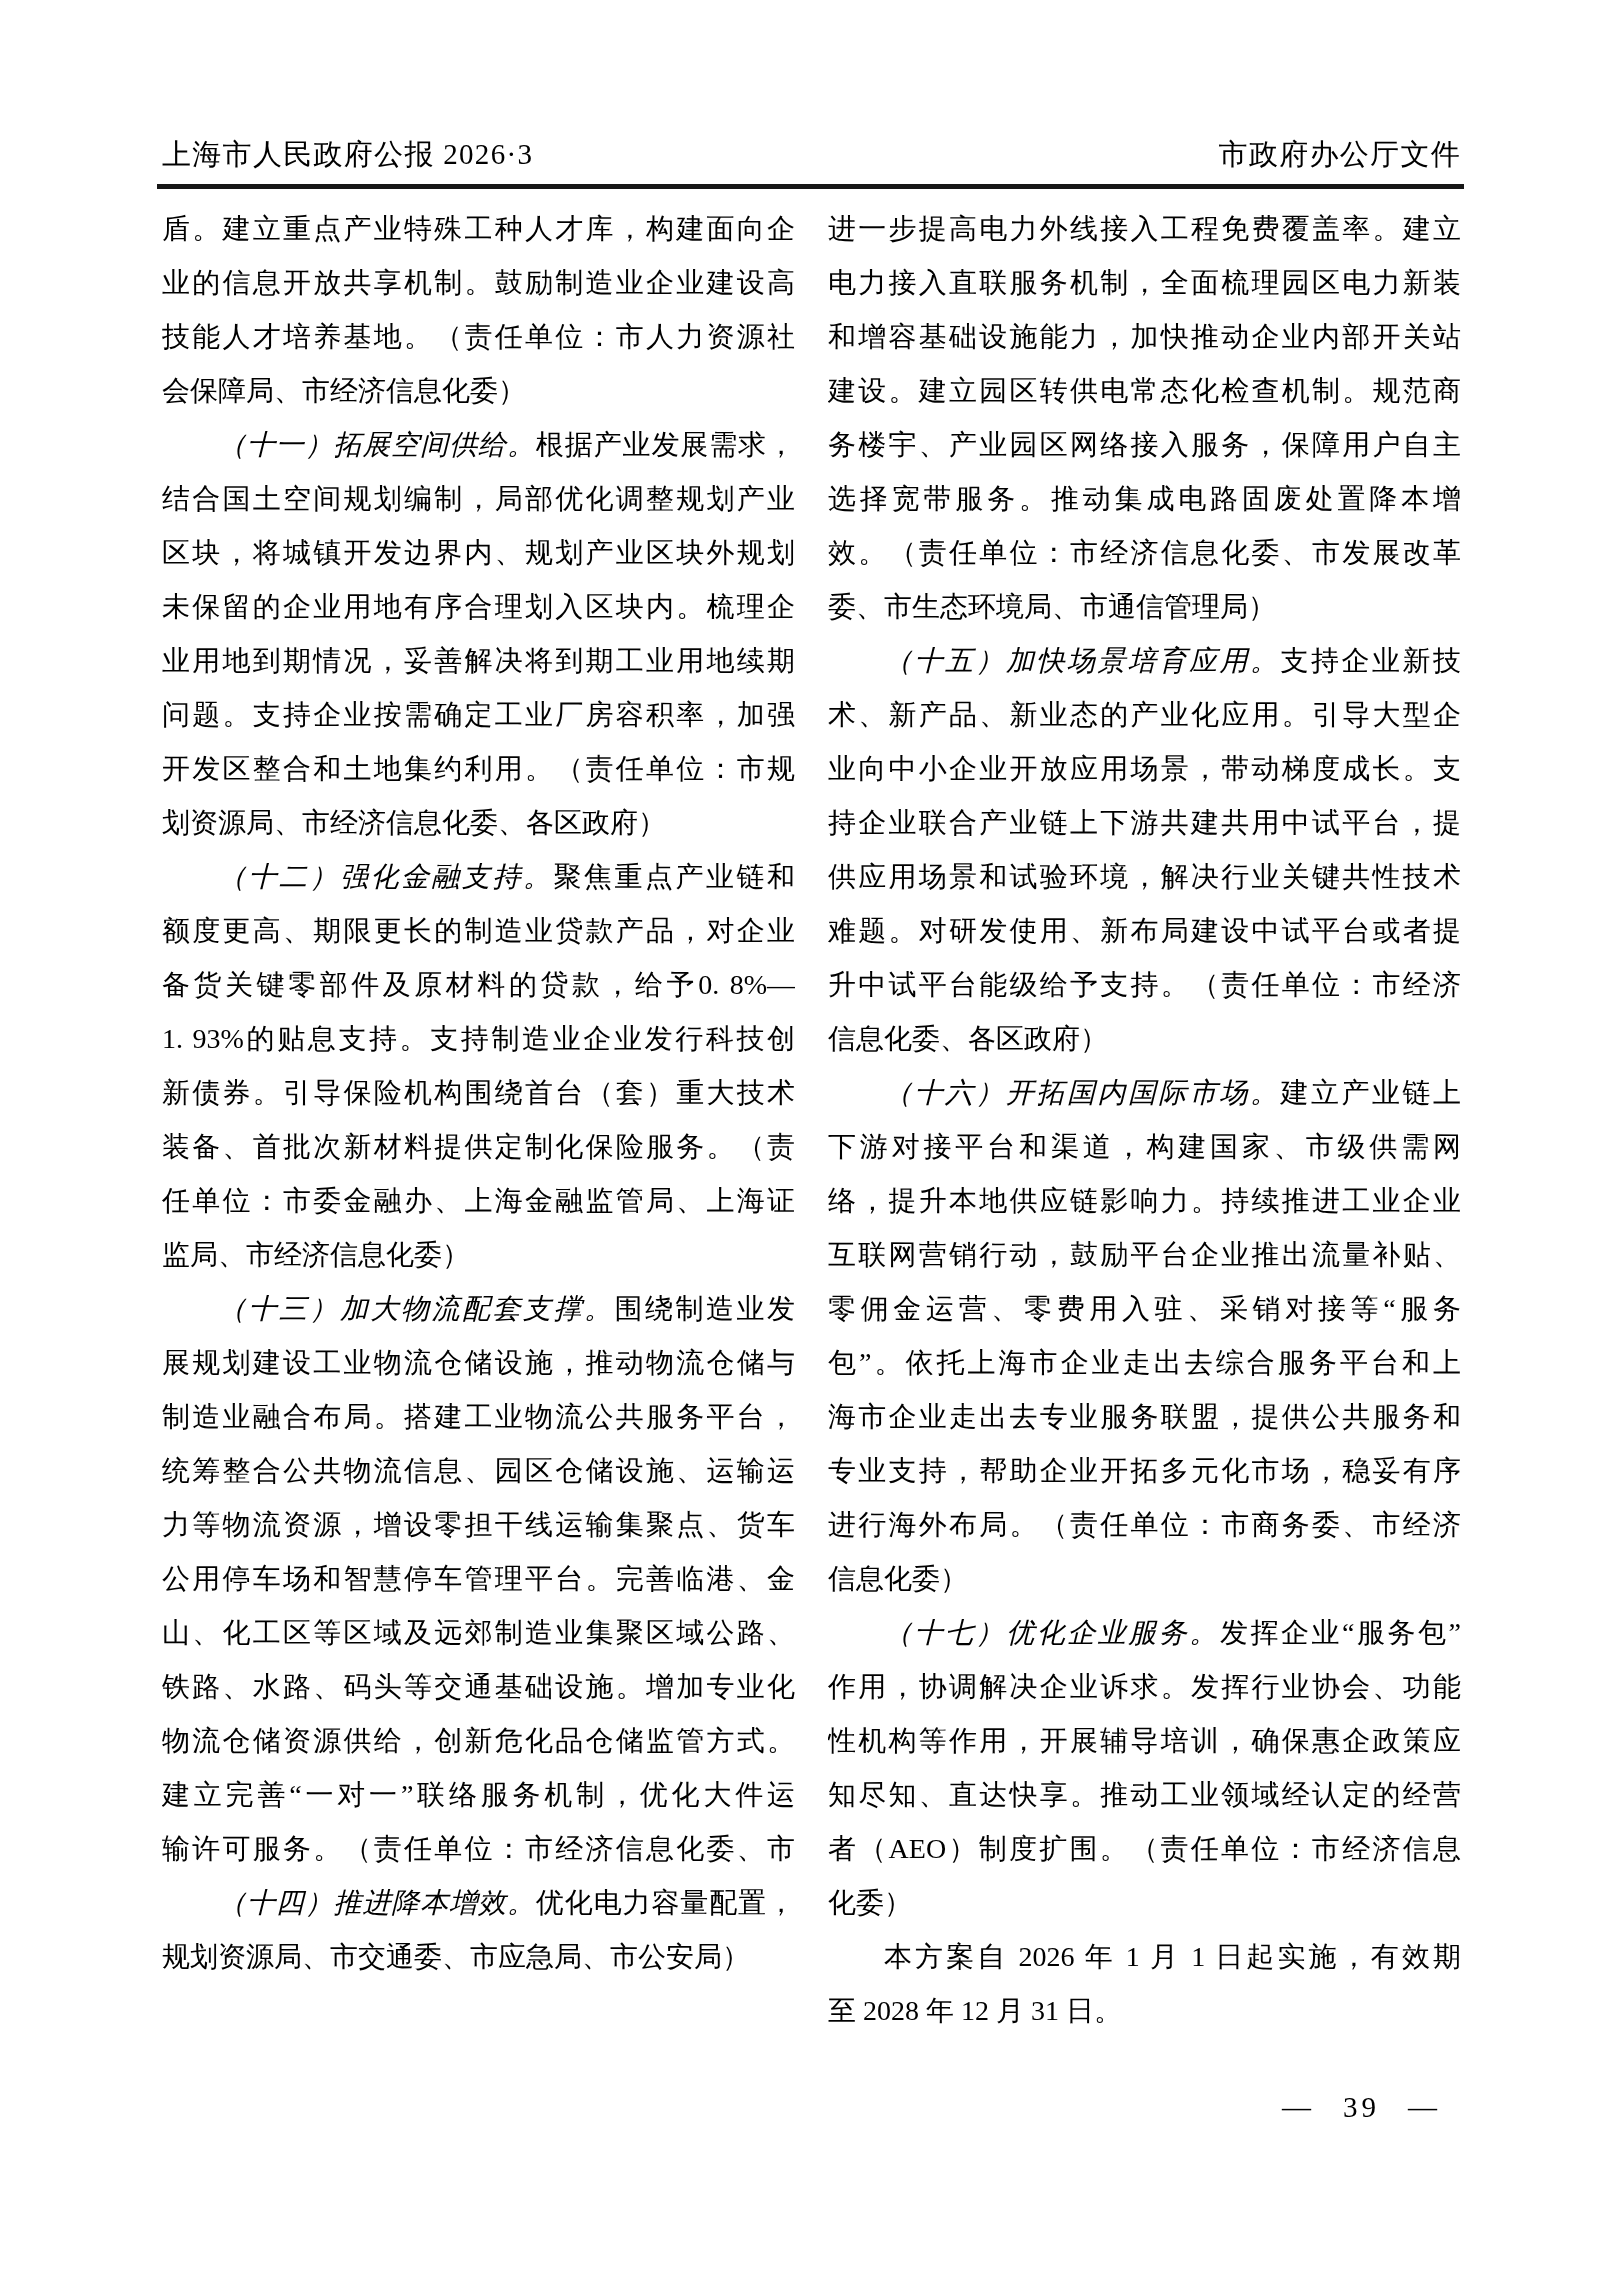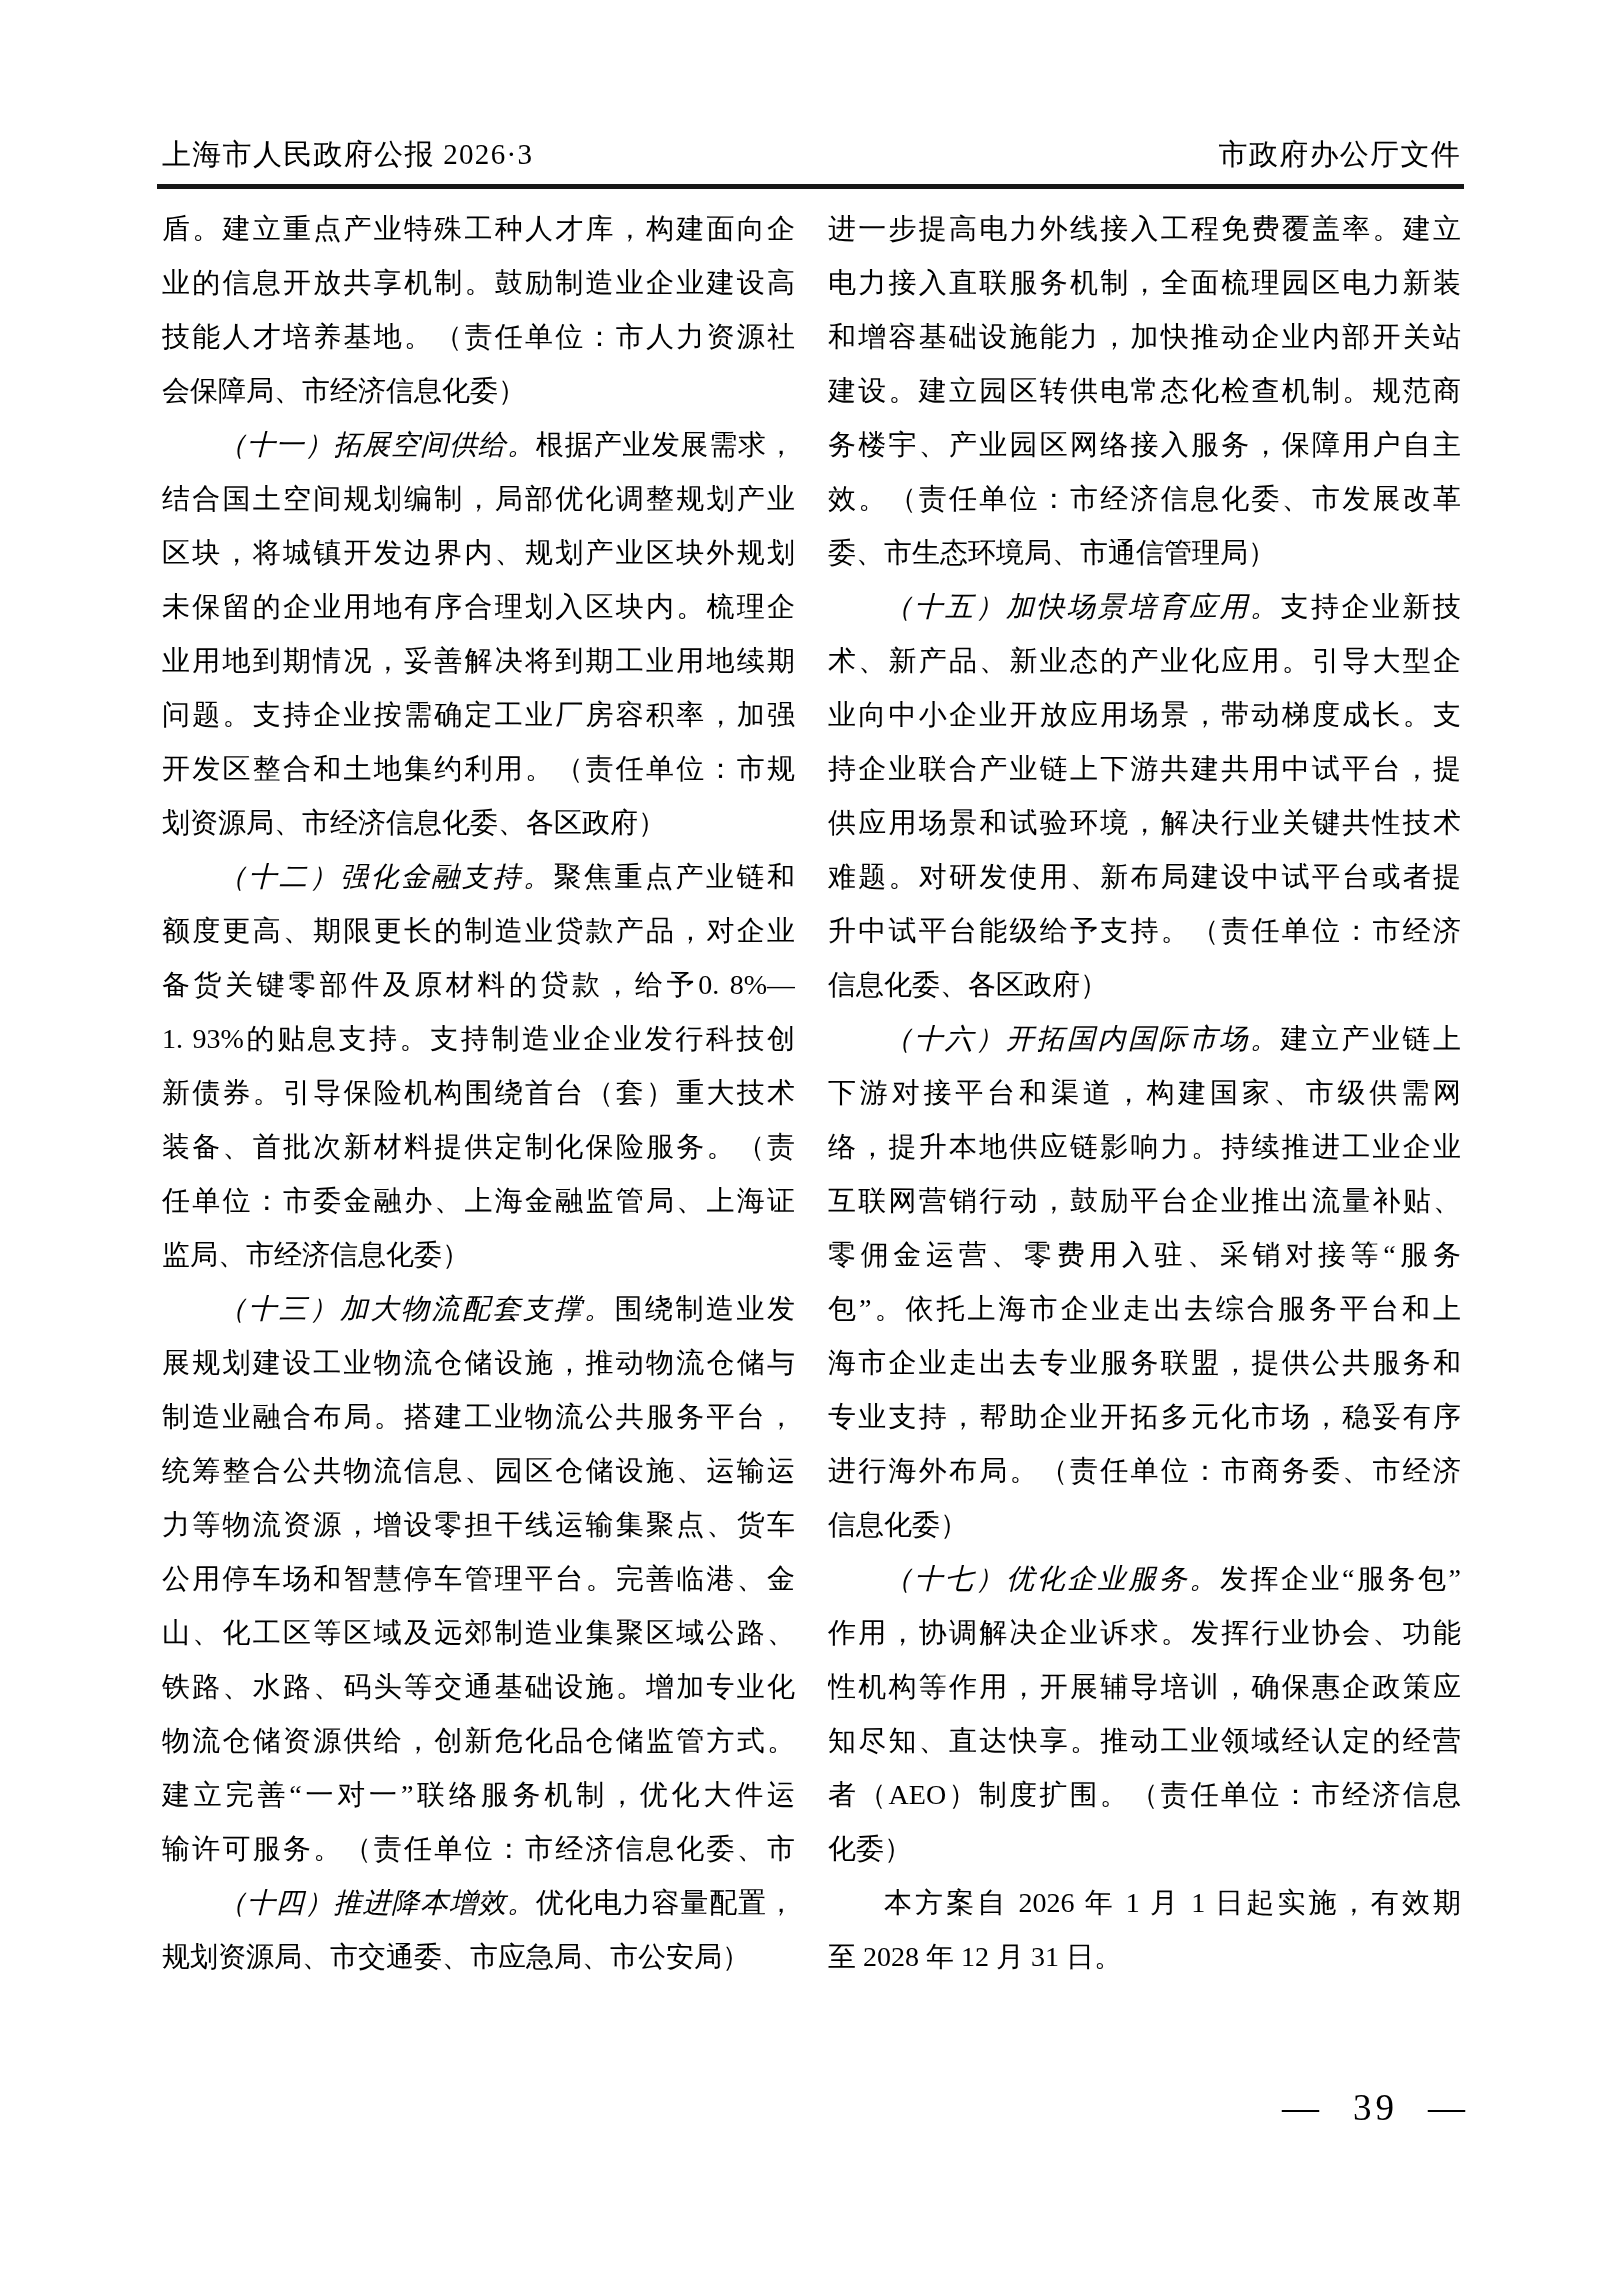--- a/index.html
+++ b/index.html
@@ -65,21 +65,21 @@
   .line.indent {
     padding-left: 56px;
   }
   .kai {
     font-style: italic;
   }
   .page-folio {
     position: absolute;
     left: 1282px;
     top: 2088px;
-    font-size: 37px;
+    font-size: 29px;
     line-height: 39px;
     letter-spacing: 3.9px;
     word-spacing: 17px;
     white-space: nowrap;
   }
 </style>
 </head>
 <body>
 
 <div class="sheet">
@@ -128,20 +128,21 @@
         <div class="line indent"><span class="kai">（十四）推进降本增效。</span><span>优化电力容量配置，</span></div>
         <div class="line no-just"><span>规划资源局、市交通委、市应急局、市公安局）</span></div>
       </div>
     <div class="col">
 
     <div class="line"><span>进一步提高电力外线接入工程免费覆盖率。建立</span></div>
         <div class="line"><span>电力接入直联服务机制，全面梳理园区电力新装</span></div>
         <div class="line"><span>和增容基础设施能力，加快推动企业内部开关站</span></div>
         <div class="line"><span>建设。建立园区转供电常态化检查机制。规范商</span></div>
         <div class="line"><span>务楼宇、产业园区网络接入服务，保障用户自主</span></div>
+        <div class="line"><span>选择宽带服务。推动集成电路固废处置降本增</span></div>
         <div class="line"><span>效。（责任单位：市经济信息化委、市发展改革</span></div>
         <div class="line no-just"><span>委、市生态环境局、市通信管理局）</span></div>
         <div class="line indent"><span class="kai">（十五）加快场景培育应用。</span><span>支持企业新技</span></div>
         <div class="line"><span>术、新产品、新业态的产业化应用。引导大型企</span></div>
         <div class="line"><span>业向中小企业开放应用场景，带动梯度成长。支</span></div>
         <div class="line"><span>持企业联合产业链上下游共建共用中试平台，提</span></div>
         <div class="line"><span>供应用场景和试验环境，解决行业关键共性技术</span></div>
         <div class="line"><span>难题。对研发使用、新布局建设中试平台或者提</span></div>
         <div class="line"><span>升中试平台能级给予支持。（责任单位：市经济</span></div>
         <div class="line no-just"><span>信息化委、各区政府）</span></div>

